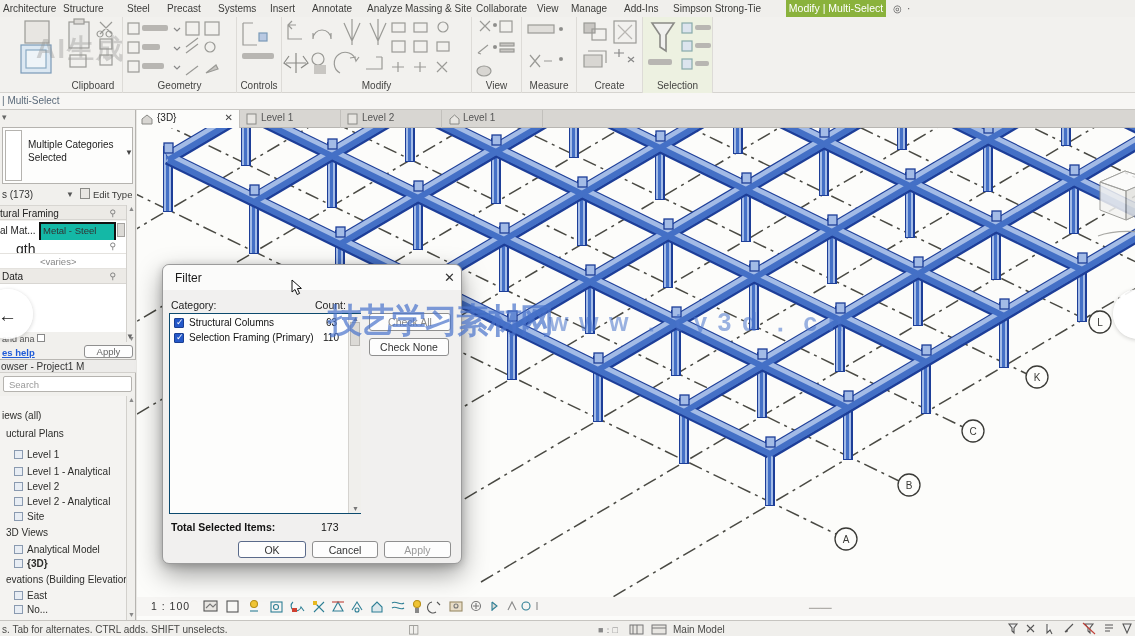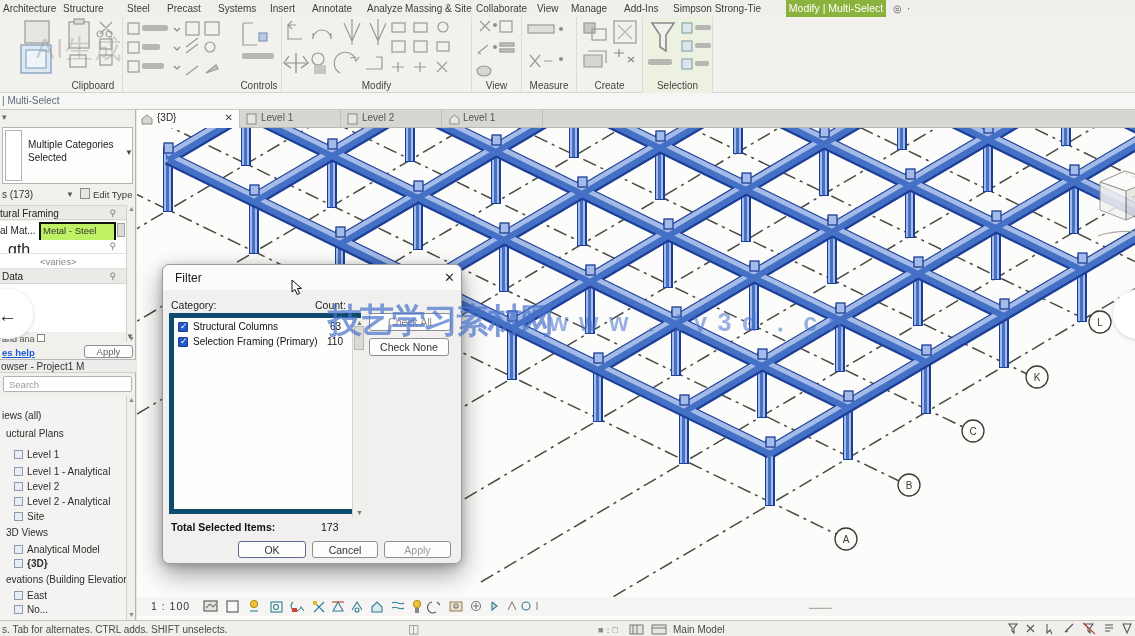--- a/index.html
+++ b/index.html
@@ -61,20 +61,23 @@
   <span style="left:624px">Add-Ins</span>
   <span style="left:673px">Simpson Strong-Tie</span>
   <span style="left:893px;color:#555">◎</span>
       <span style="left:907px;color:#555">·</span>
 </div>
 <div id="greentab">Modify | Multi-Select</div>
 
 <div id="ribbon">
   <div class="panel" style="left:64px;width:59px">
         <div class="plabel">Clipboard</div>
+      </div>
+  <div class="panel" style="left:123px;width:114px">
+        <div class="plabel">Geometry</div>
       </div>
   <div class="panel" style="left:237px;width:45px">
         <div class="plabel">Controls</div>
       </div>
   <div class="panel" style="left:282px;width:190px">
         <div class="plabel">Modify</div>
       </div>
   <div class="panel" style="left:472px;width:50px">
         <div class="plabel">View</div>
       </div>
@@ -173,21 +176,21 @@
             <rect x="682" y="24" width="10" height="10" fill="#dce4ee"></rect>
             <rect x="682" y="42" width="10" height="10" fill="#dce4ee"></rect>
     </g>
     <g fill="#b8b6b2" stroke="none">
             <rect x="695" y="8" width="16" height="5" rx="2"></rect>
             <rect x="695" y="26" width="16" height="5" rx="2"></rect>
             <rect x="695" y="44" width="14" height="5" rx="2"></rect>
           </g>
    </g>
   </svg>
-  <div class="abs" style="left:36px;top:14px;font-size:27px;font-weight:normal;color:rgba(150,150,148,.4);letter-spacing:2px">AI生成</div>
+  <div class="abs" style="left:36px;top:14px;font-size:27px;font-weight:bold;color:rgba(150,150,148,.4);letter-spacing:2px">AI生成</div>
 </div>
 <div id="modbar">| Multi-Select</div>
 
 <div id="canvas"></div>
 <svg id="cansvg" width="998" height="470" viewBox="137 128 998 470" style="position:absolute;left:137px;top:128px;filter:blur(0.45px)">
 <line x1="82" y1="168" x2="836" y2="534" stroke="#35352f" stroke-width="1.5" stroke-dasharray="14 5 3 5" fill="none" opacity="0.9"></line>
 <line x1="160" y1="122" x2="899" y2="481" stroke="#35352f" stroke-width="1.5" stroke-dasharray="14 5 3 5" fill="none" opacity="0.9"></line>
 <line x1="238" y1="76" x2="963" y2="427" stroke="#35352f" stroke-width="1.5" stroke-dasharray="14 5 3 5" fill="none" opacity="0.9"></line>
 <line x1="316" y1="30" x2="1027" y2="374" stroke="#35352f" stroke-width="1.5" stroke-dasharray="14 5 3 5" fill="none" opacity="0.9"></line>
 <line x1="394" y1="-16" x2="1089" y2="321" stroke="#35352f" stroke-width="1.5" stroke-dasharray="14 5 3 5" fill="none" opacity="0.9"></line>
@@ -640,25 +643,25 @@
     <span class="abs" style="left:80px;top:1px;width:10px;height:11px;border:1px solid #8a8a86;background:#e8e6e2"></span>
     <span class="abs" style="left:93px;top:2px;font-size:9.5px;color:#3a3a38">Edit Type</span>
   </div>
 
   <div class="abs" style="left:0;top:95px;width:126px;height:15px;background:#eceae6;border-top:1px solid #d8d6d2;border-bottom:1px solid #d8d6d2">
     <span class="abs" style="left:0;top:2px;font-size:10px;color:#222">tural Framing</span>
     <span class="abs" style="right:10px;top:2px;font-size:9px;color:#777">⚲</span>
   </div>
   <div class="abs" style="left:0;top:111px;width:126px;height:19px;background:#fff">
     <span class="abs" style="left:0;top:4px;font-size:10px;color:#222">al Mat...</span>
-    <span class="abs" style="left:39px;top:1px;width:77px;height:22px;border:2px solid #111;background:#bef264;font-size:9.5px;padding:1px 0 0 2px">Metal - Steel</span>
+    <span class="abs" style="left:39px;top:1px;width:77px;height:22px;border:2px solid #111;background:#14b8a6;font-size:9.5px;padding:1px 0 0 2px">Metal - Steel</span>
     <span class="abs" style="left:117px;top:2px;width:8px;height:14px;background:#dcdad6;border:1px solid #a5a3a0"></span>
   </div>
   <div class="abs" style="left:0;top:130px;width:126px;height:14px;background:#fff;border-bottom:1px solid #e4e2de">
-    <span class="abs" style="left:8px;top:1px;font-size:16px;color:#222">gth</span>
+    <span class="abs" style="left:16px;top:1px;font-size:14px;color:#222">gth</span>
     <span class="abs" style="right:10px;top:1px;font-size:9px;color:#777">⚲</span>
   </div>
   <div class="abs" style="left:0;top:144px;width:126px;height:15px;background:#fff;border-bottom:1px solid #e4e2de">
     <span class="abs" style="left:40px;top:2px;font-size:9.5px;color:#888">&lt;varies&gt;</span>
   </div>
   <div class="abs" style="left:0;top:159px;width:126px;height:15px;background:#eceae6;border-bottom:1px solid #d8d6d2">
     <span class="abs" style="left:2px;top:2px;font-size:10px;color:#222">Data</span>
     <span class="abs" style="right:10px;top:2px;font-size:9px;color:#777">⚲</span>
   </div>
   <div class="abs" style="left:0;top:174px;width:126px;height:48px;background:#fff"></div>
@@ -701,21 +704,21 @@
   </div>
 </div>
 
 <div id="dlg">
   <div class="abs" style="left:0;top:0;width:298px;height:25px;background:#fbfbfa;border-radius:7px 7px 0 0"></div>
   <div class="abs" style="left:12px;top:6px;font-size:12px;color:#1a1a1a">Filter</div>
   <div class="abs" style="left:281px;top:5px;font-size:13px;color:#333">✕</div>
   <div class="abs" style="left:8px;top:34px;font-size:10.5px;color:#222">Category:</div>
   <div class="abs" style="left:152px;top:34px;font-size:10.5px;color:#222">Count:</div>
 
-  <div class="abs" style="left:6px;top:48px;width:192px;height:201px;background:#fdfdfc;border:5px solid #0c4a6e">
+  <div class="abs" style="left:6px;top:48px;width:192px;height:201px;background:#fdfdfc;border:1px solid #0c4a6e">
     <div class="chk" style="left:4px;top:4px"></div>
     <div class="abs" style="left:19px;top:3px;font-size:10px;color:#111">Structural Columns</div>
     <div class="abs" style="left:156px;top:3px;font-size:10px;color:#111">63</div>
     <div class="chk" style="left:4px;top:19px"></div>
     <div class="abs" style="left:19px;top:18px;font-size:10px;color:#111">Selection Framing (Primary)</div>
     <div class="abs" style="left:153px;top:18px;font-size:10px;color:#111">110</div>
     <div class="abs" style="left:178px;top:0;width:13px;height:199px;background:#f0efec;border-left:1px solid #d5d3cf">
       <span class="abs" style="left:3px;top:1px;font-size:7px;color:#777">▲</span>
       <span class="abs" style="left:1px;top:8px;width:10px;height:24px;background:#dcdad6;border:1px solid #b9b7b3"></span>
       <span class="abs" style="left:3px;bottom:1px;font-size:7px;color:#777">▼</span>

